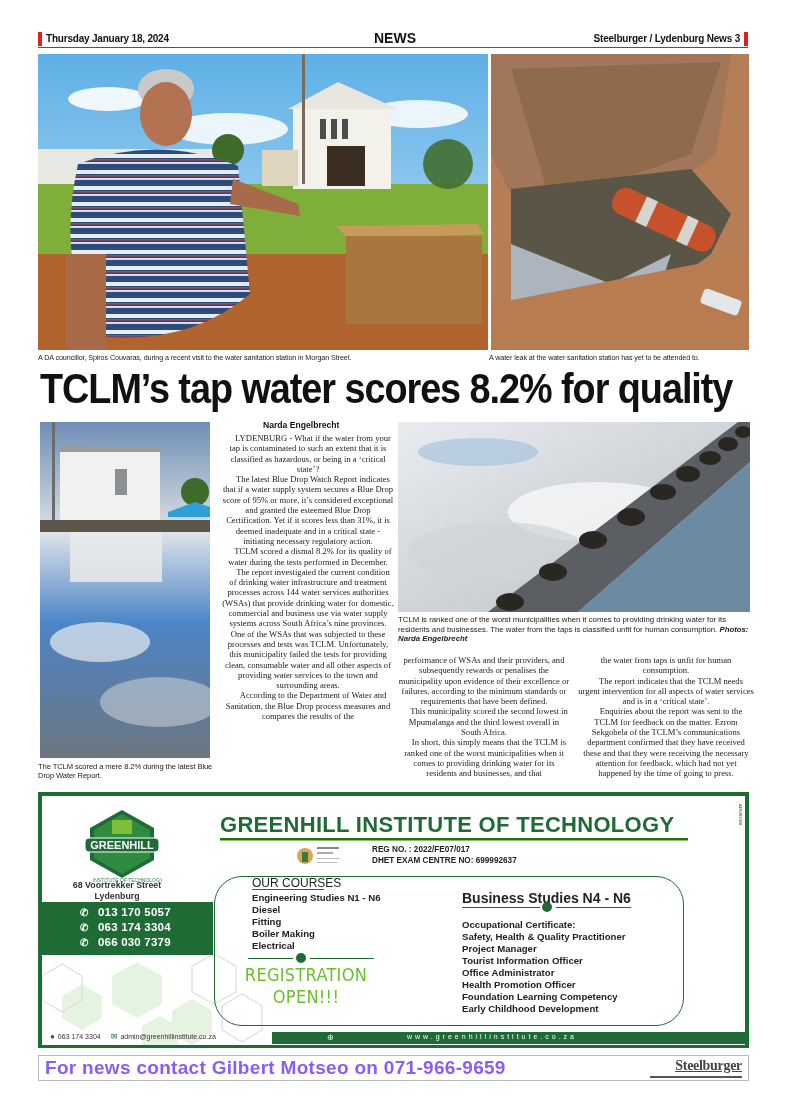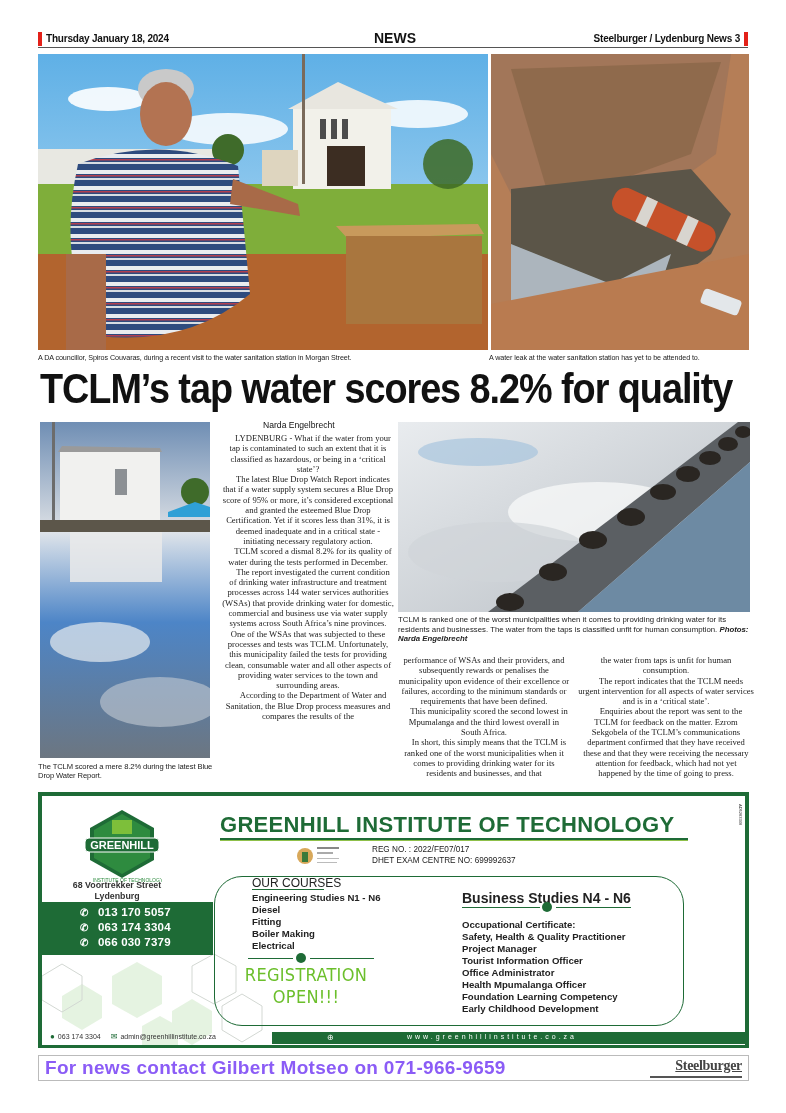--- a/index.html
+++ b/index.html
@@ -15,40 +15,40 @@
   .masthead .paper { position: absolute; right: 8px; top: 1px; font-size: 10px; font-weight: bold; letter-spacing: -0.2px; }
 
   
   .photo { position: absolute; overflow: hidden; }
   .photo svg { width: 100%; height: 100%; display: block; }
 
   .caption { position: absolute; font-size: 7.2px; color: #222; line-height: 1.2; letter-spacing: -0.1px; }
 
   .headline { position: absolute; left: 40px; top: 367px; width: 720px; font-family: "Liberation Sans", sans-serif; font-weight: bold; font-size: 43px; letter-spacing: -1.2px; transform: scaleX(0.88); transform-origin: left top; color: #111; white-space: nowrap; line-height: 1; }
 
-  .byline { position: absolute; left: 263px; top: 420px; font-size: 8.6px; font-weight: normal; }
+  .byline { position: absolute; left: 263px; top: 420px; font-size: 8.6px; font-weight: bold; }
 
   .col { position: absolute; font-family: "Liberation Serif", serif; font-size: 8.6px; line-height: 10.3px; color: #222; text-align: left; }
   .col p { text-indent: 10px; text-align: center; }
 
   .photo-caption-big { position: absolute; left: 398px; top: 615px; width: 356px; font-size: 7.8px; line-height: 9.6px; color: #222; }
   .photo-caption-big b { font-style: italic; }
 
   
   .ad { position: absolute; left: 38px; top: 792px; width: 711px; height: 256px; border: 4px solid #1e6b36; border-bottom-width: 3px; background: #fff; overflow: hidden; }
   .ad .hexbg { position: absolute; left: 0; top: 0; width: 100%; height: 100%; }
   .ad .logo { position: absolute; left: 40px; top: 12px; width: 80px; height: 78px; }
   .ad .address { position: absolute; left: 0; top: 84px; width: 150px; text-align: center; font-size: 8.8px; font-weight: bold; color: #333; line-height: 11px; }
   .ad .phones { position: absolute; left: 0; top: 106px; width: 171px; height: 53px; background: #1e6b36; color: #fff; padding: 3px 0 0 38px; }
   .ad .phone-row { display: flex; align-items: center; font-size: 11.5px; font-weight: bold; line-height: 15px; letter-spacing: 0.2px; }
   .ad .phone-row .ph-icon { width: 18px; font-size: 10px; }
   .ad .title { position: absolute; left: 178px; top: 16px; font-size: 22px; font-weight: bold; color: #1e6b36; letter-spacing: 0.3px; white-space: nowrap; }
   .ad .title-rule { position: absolute; left: 178px; top: 42px; width: 468px; height: 3px; border-top: 2px solid #1e6b36; border-bottom: 1px solid #8fc04a; }
   .ad .crest { position: absolute; left: 255px; top: 48px; width: 44px; height: 24px; }
-  .ad .reg { position: absolute; left: 330px; top: 48px; font-size: 8.2px; font-weight: normal; color: #222; line-height: 11px; }
+  .ad .reg { position: absolute; left: 330px; top: 48px; font-size: 8.2px; font-weight: bold; color: #222; line-height: 11px; }
   .ad .courses-box { position: absolute; left: 172px; top: 80px; width: 470px; height: 150px; border: 1.5px solid #1e6b36; border-radius: 28px; }
   .ad .course-h { position: absolute; left: 210px; top: 80px; font-size: 12px; font-weight: normal; color: #222; }
   .ad .course-h-rule { position: absolute; left: 210px; top: 93px; width: 72px; height: 1px; background: #1e6b36; }
   .ad .eng-list { position: absolute; left: 210px; top: 96px; font-size: 9.6px; font-weight: bold; color: #222; line-height: 12px; }
   .ad .divider { position: absolute; height: 1px; background: #1e6b36; }
   .ad .dot { position: absolute; width: 10px; height: 10px; border-radius: 50%; background: #1e6b36; }
   .ad .reg-open { position: absolute; left: 200px; top: 168px; width: 128px; text-align: center; font-size: 18px; color: #6bbf2b; line-height: 22px; font-family: "DejaVu Sans Condensed", "DejaVu Sans", sans-serif; letter-spacing: 0.3px; }
   .ad .biz-h { position: absolute; left: 420px; top: 94px; font-size: 14px; font-weight: bold; color: #222; }
   .ad .biz-list { position: absolute; left: 420px; top: 123px; font-size: 9.6px; font-weight: bold; color: #222; line-height: 12px; }
   .ad .footer-left { position: absolute; left: 8px; top: 236px; font-size: 7px; color: #333; display: flex; gap: 10px; align-items: center; }
@@ -304,21 +304,21 @@
   <div class="biz-h">Business Studies N4 - N6</div>
   <div class="divider" style="left:420px;top:111px;width:78px;"></div>
   <div class="dot" style="left:500px;top:106px;"></div>
   <div class="divider" style="left:514px;top:111px;width:75px;"></div>
   <div class="biz-list">
     <div>Occupational Certificate:</div>
     <div>Safety, Health &amp; Quality Practitioner</div>
     <div>Project Manager</div>
     <div>Tourist Information Officer</div>
     <div>Office Administrator</div>
-    <div>Health Mpumalanga Officer</div>
+    <div>Health Promotion Officer</div>
     <div>Foundation Learning Competency</div>
     <div>Early Childhood Development</div>
   </div>
 
   <div class="footer-left">
     <span><span class="ic">●</span><span>063 174 3304</span></span>
     <span><span class="ic">✉</span><span>admin@greenhillinstitute.co.za</span></span>
   </div>
   <div class="footer-bar">
     <span class="globe">⊕</span>

